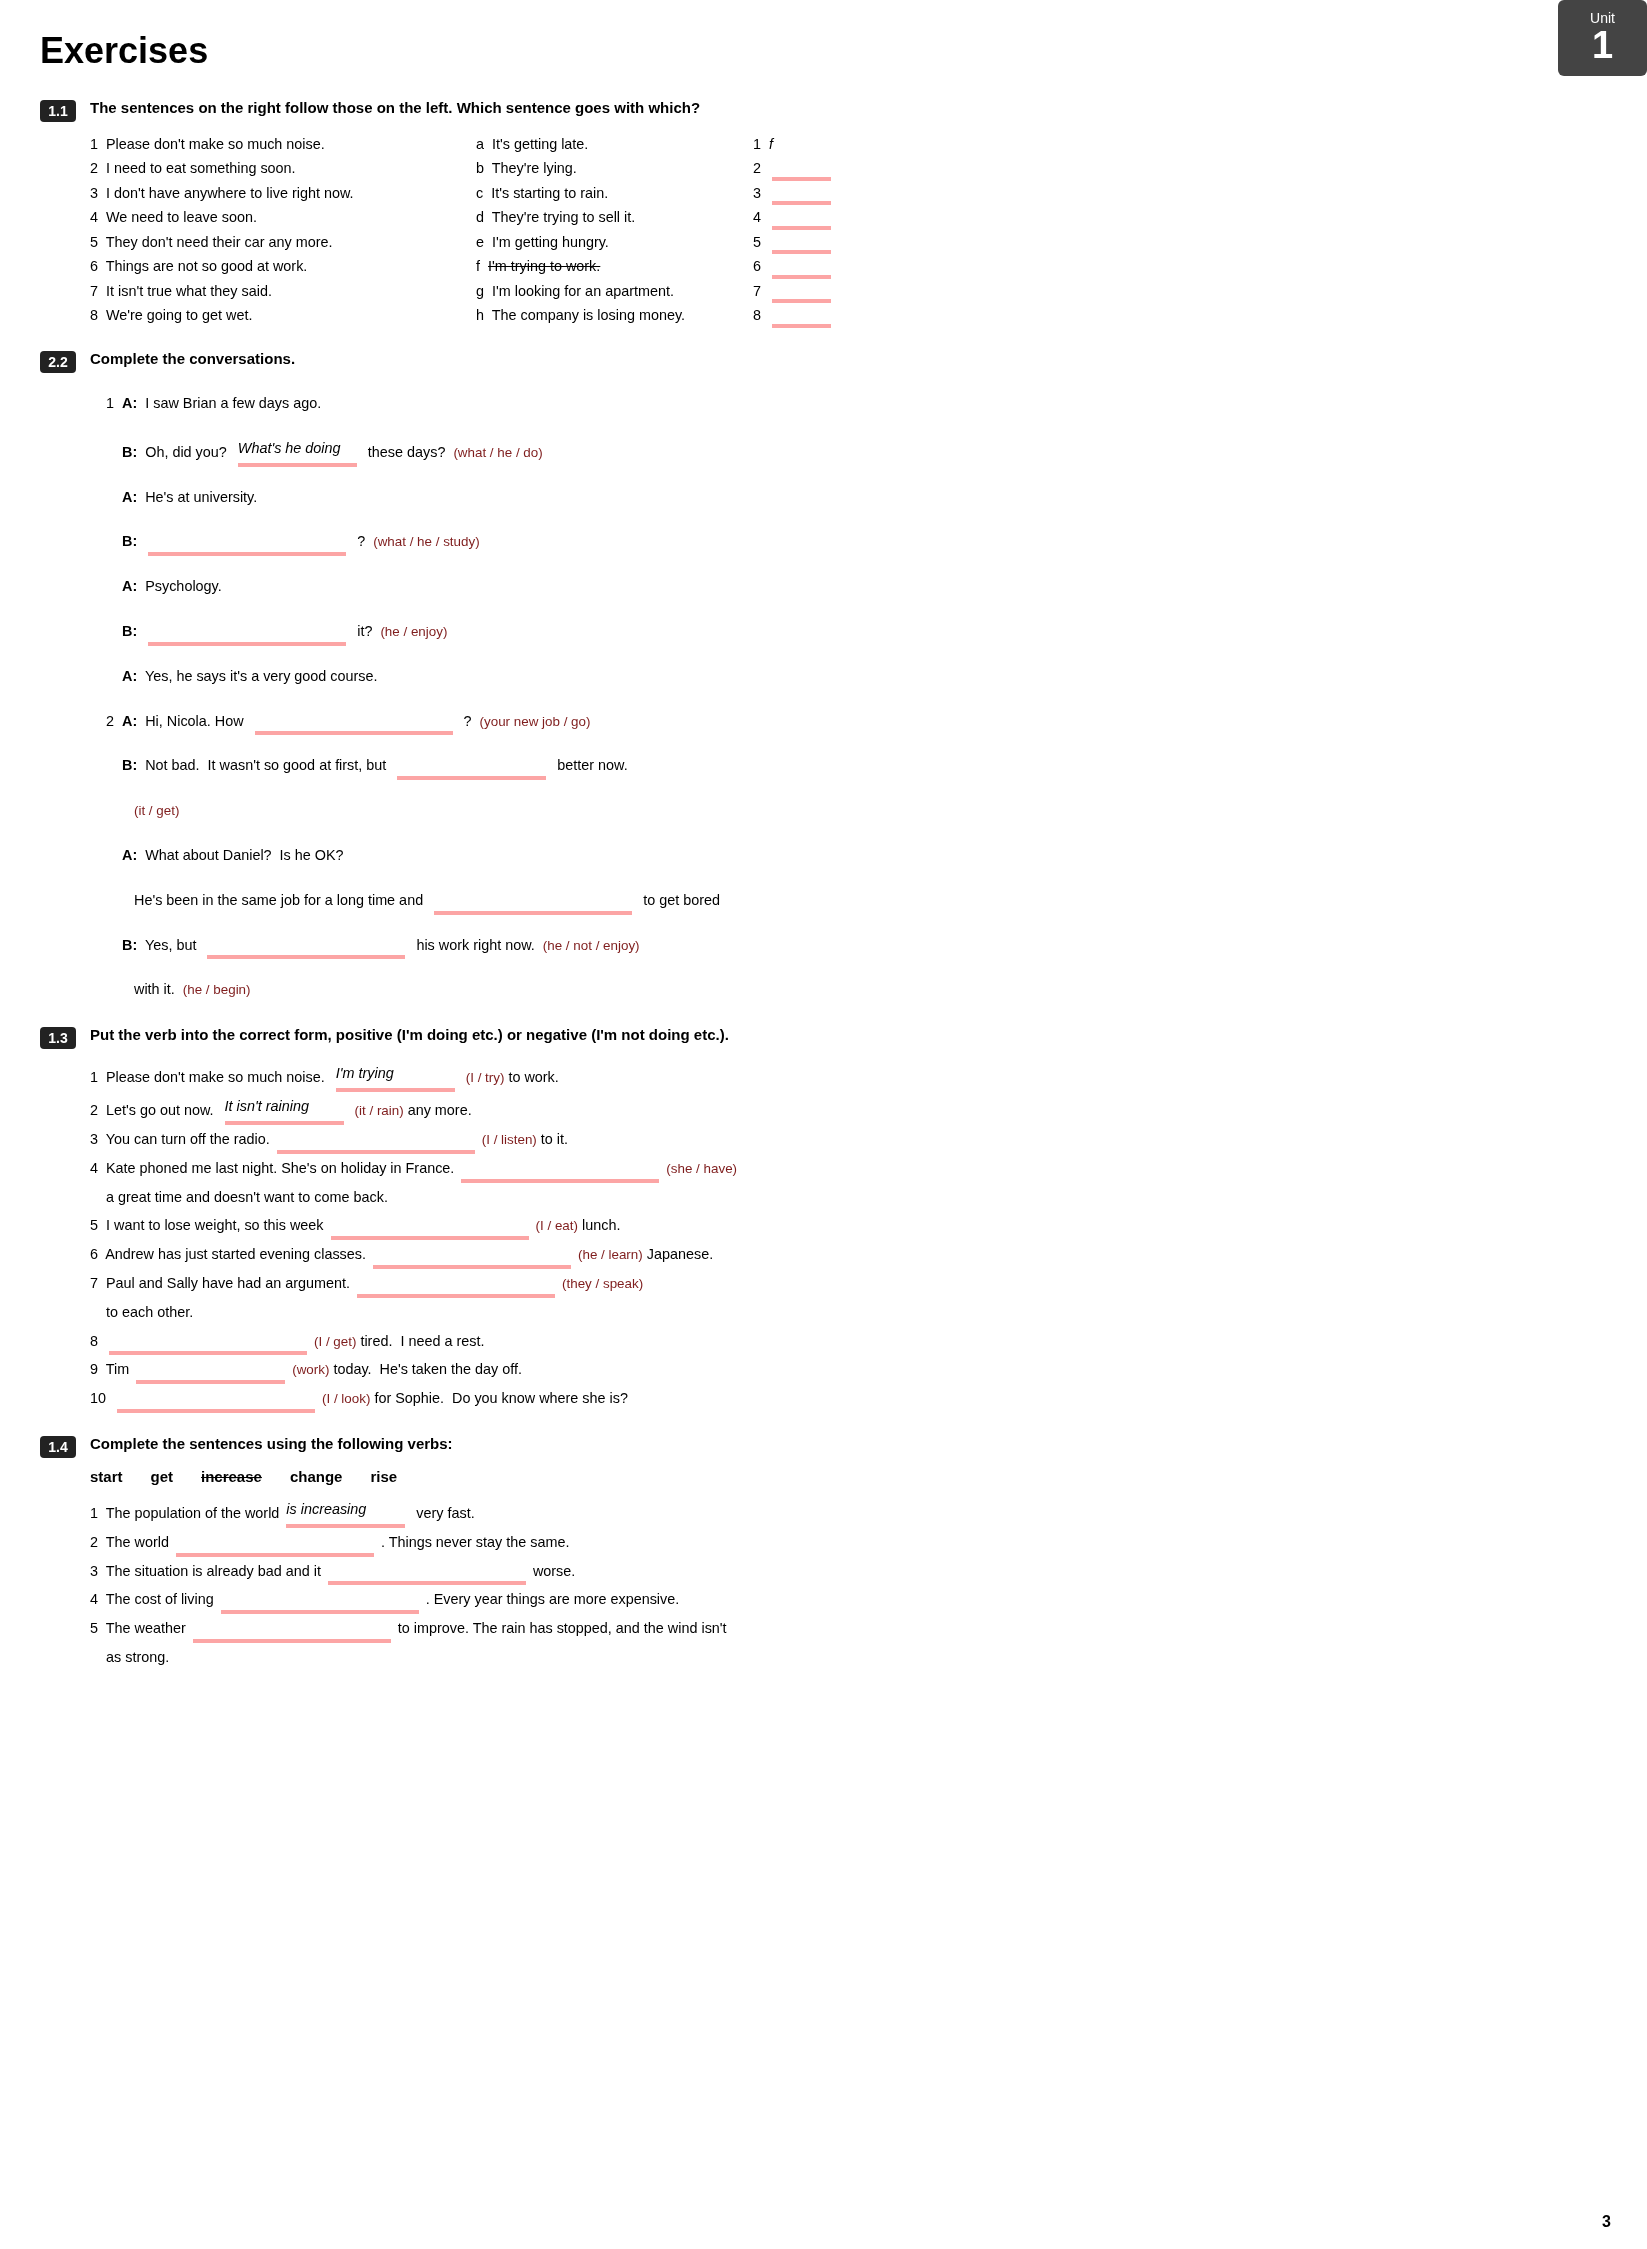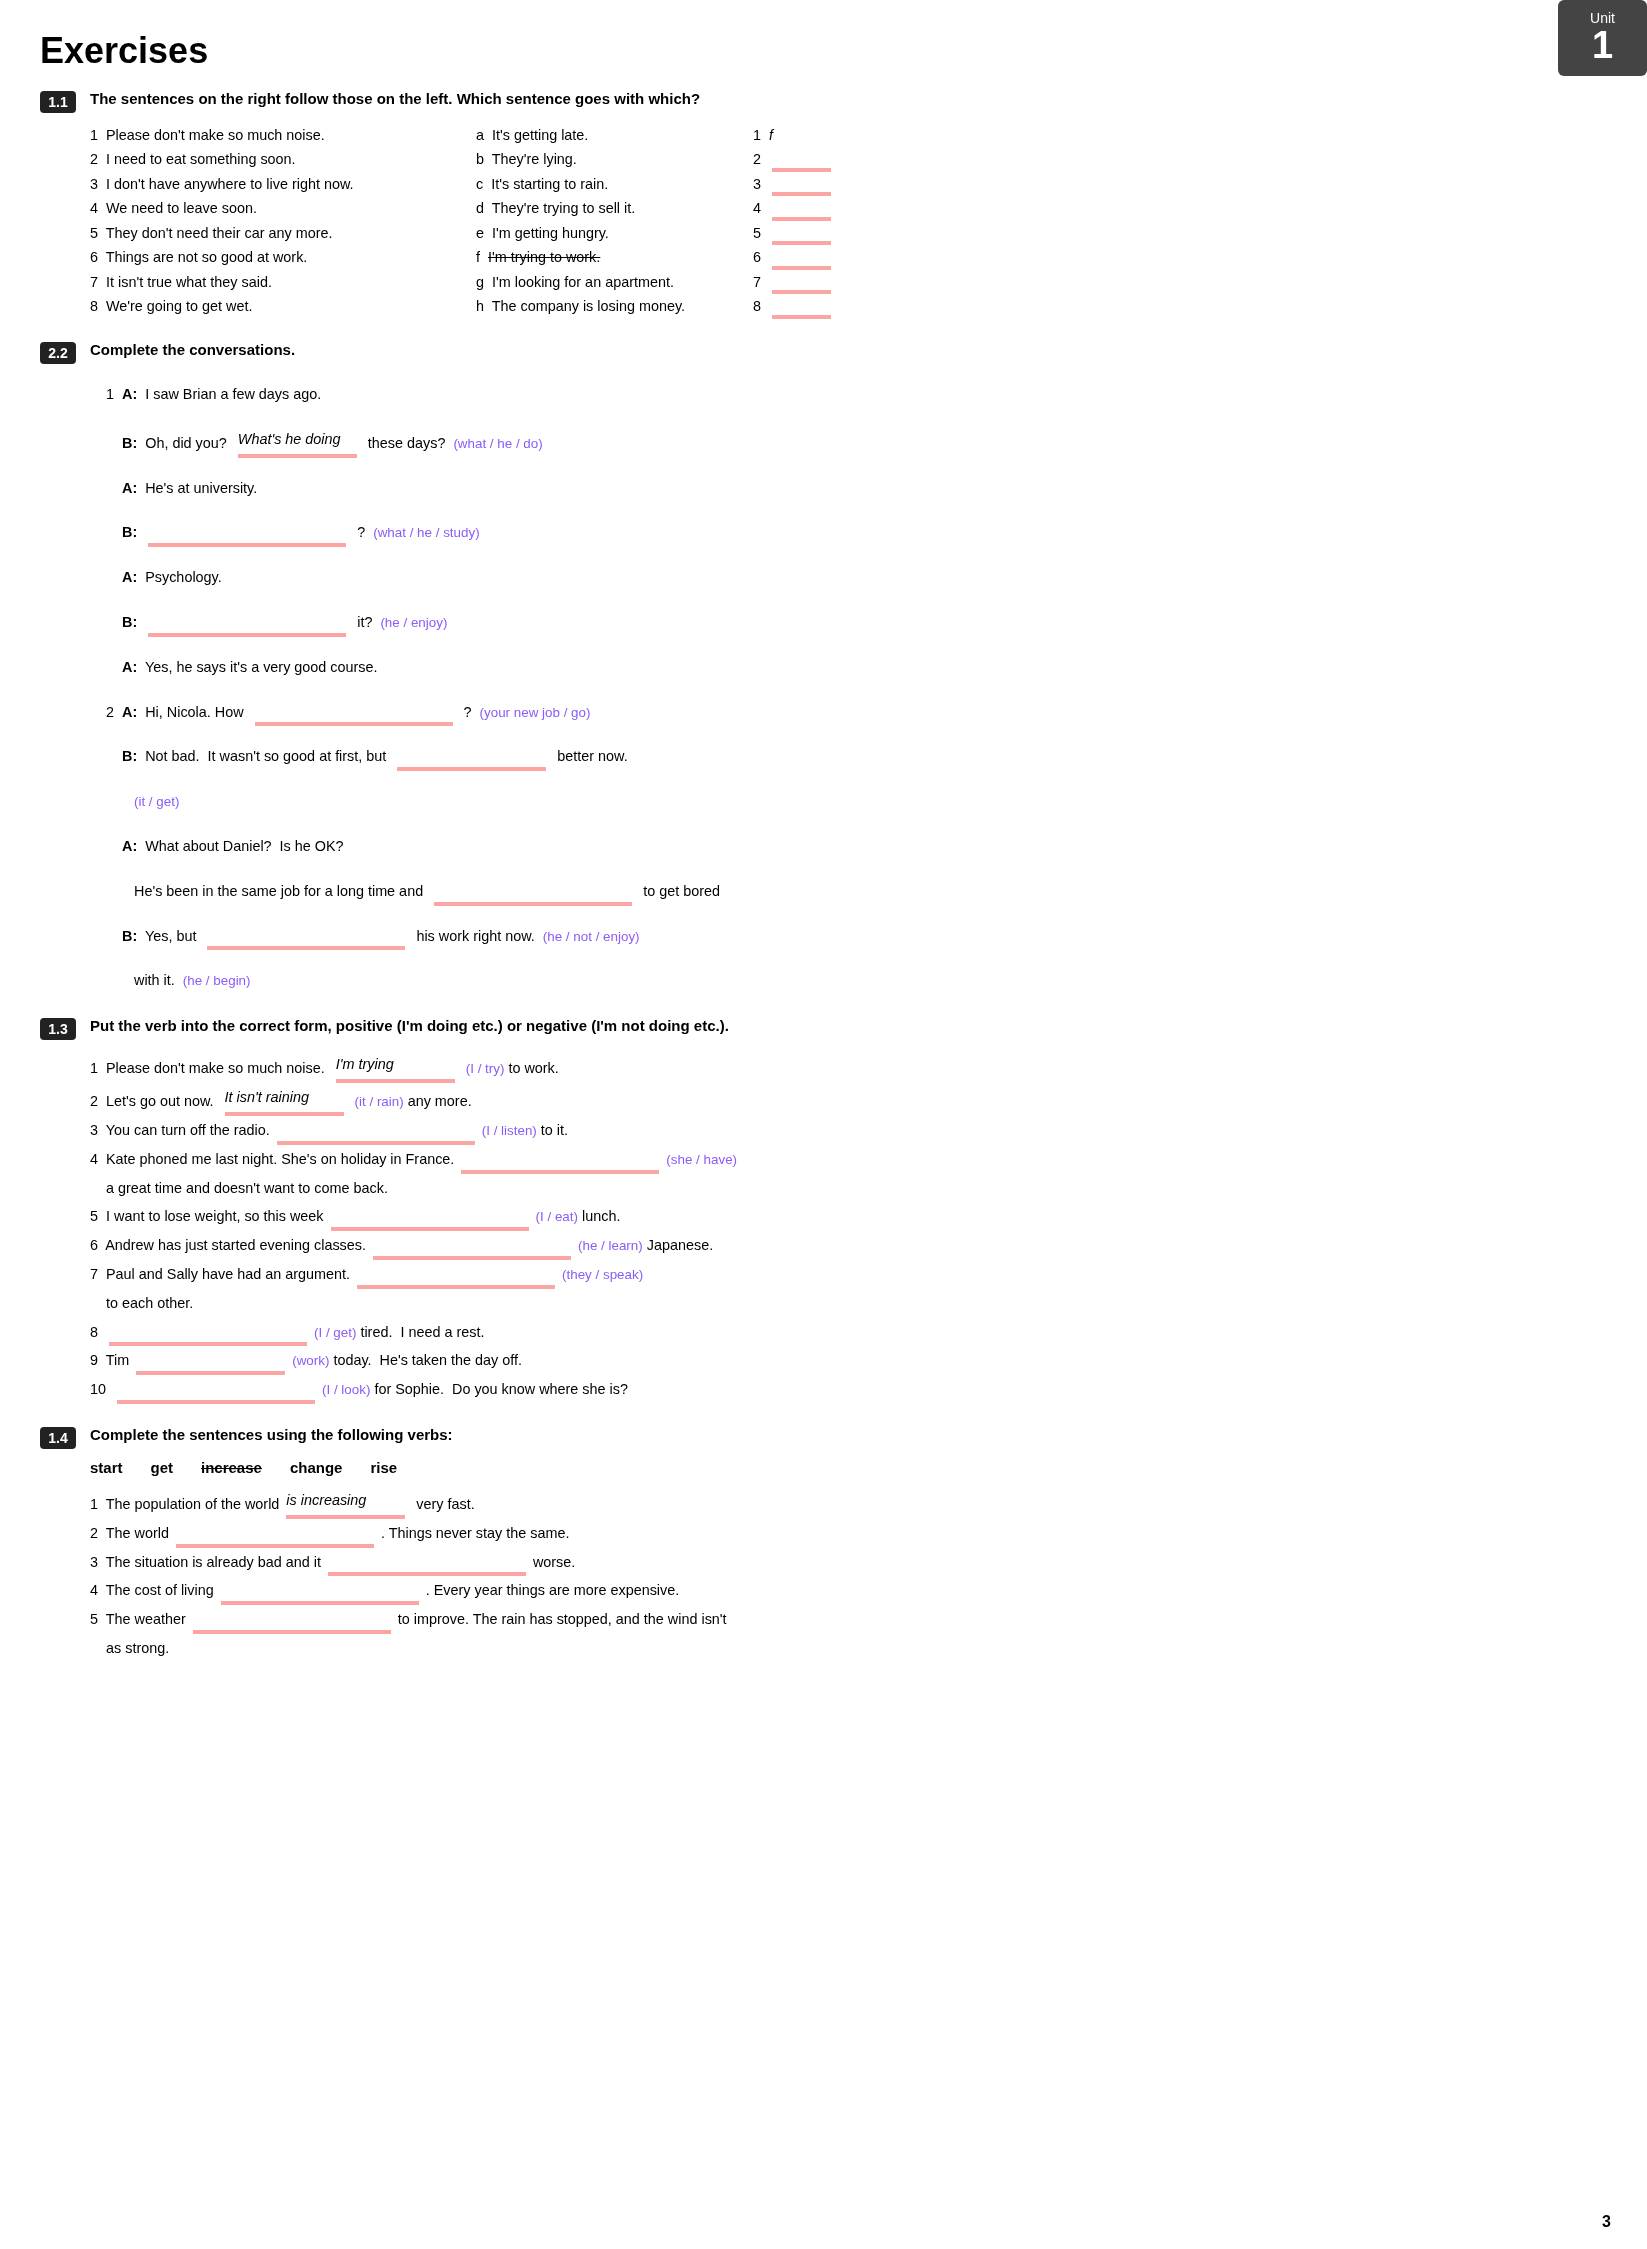--- a/index.html
+++ b/index.html
@@ -8,21 +8,21 @@
       font-size: 15px;
       background: #fff;
       color: #000;
       padding: 30px 40px 40px 40px;
       max-width: 1647px;
       position: relative;
     }
     h1.exercises-title {
       font-size: 36px;
       font-weight: bold;
-      margin-bottom: 18px;
+      margin-bottom: 27px;
       font-family: Arial, Helvetica, sans-serif;
     }
     
     .unit-badge {
       position: absolute;
       top: 0;
       right: 0;
       background: #444;
       color: #fff;
       width: 89px;
@@ -108,21 +108,21 @@
     .blank-medium { min-width: 149px; }
     
     .conv-block {
       margin-left: 50px;
       font-size: 14.4px;
       line-height: 2;
     }
     .conv-block p { margin: 16px; }
     .conv-num { font-weight: normal; margin-right: 4px; }
     .speaker { font-variant: small-caps; font-weight: bold; margin-right: 4px; }
-    .hint { color: #8b5cf6; font-size: 13.4px; }
+    .hint { color: #7f1d1d; font-size: 13.4px; }
     
     .ex-list {
       margin-left: 50px;
       font-size: 14.4px;
       line-height: 2;
     }
     .ex-list p { margin: 0; }
     
     .verb-list {
       margin-left: 50px;

